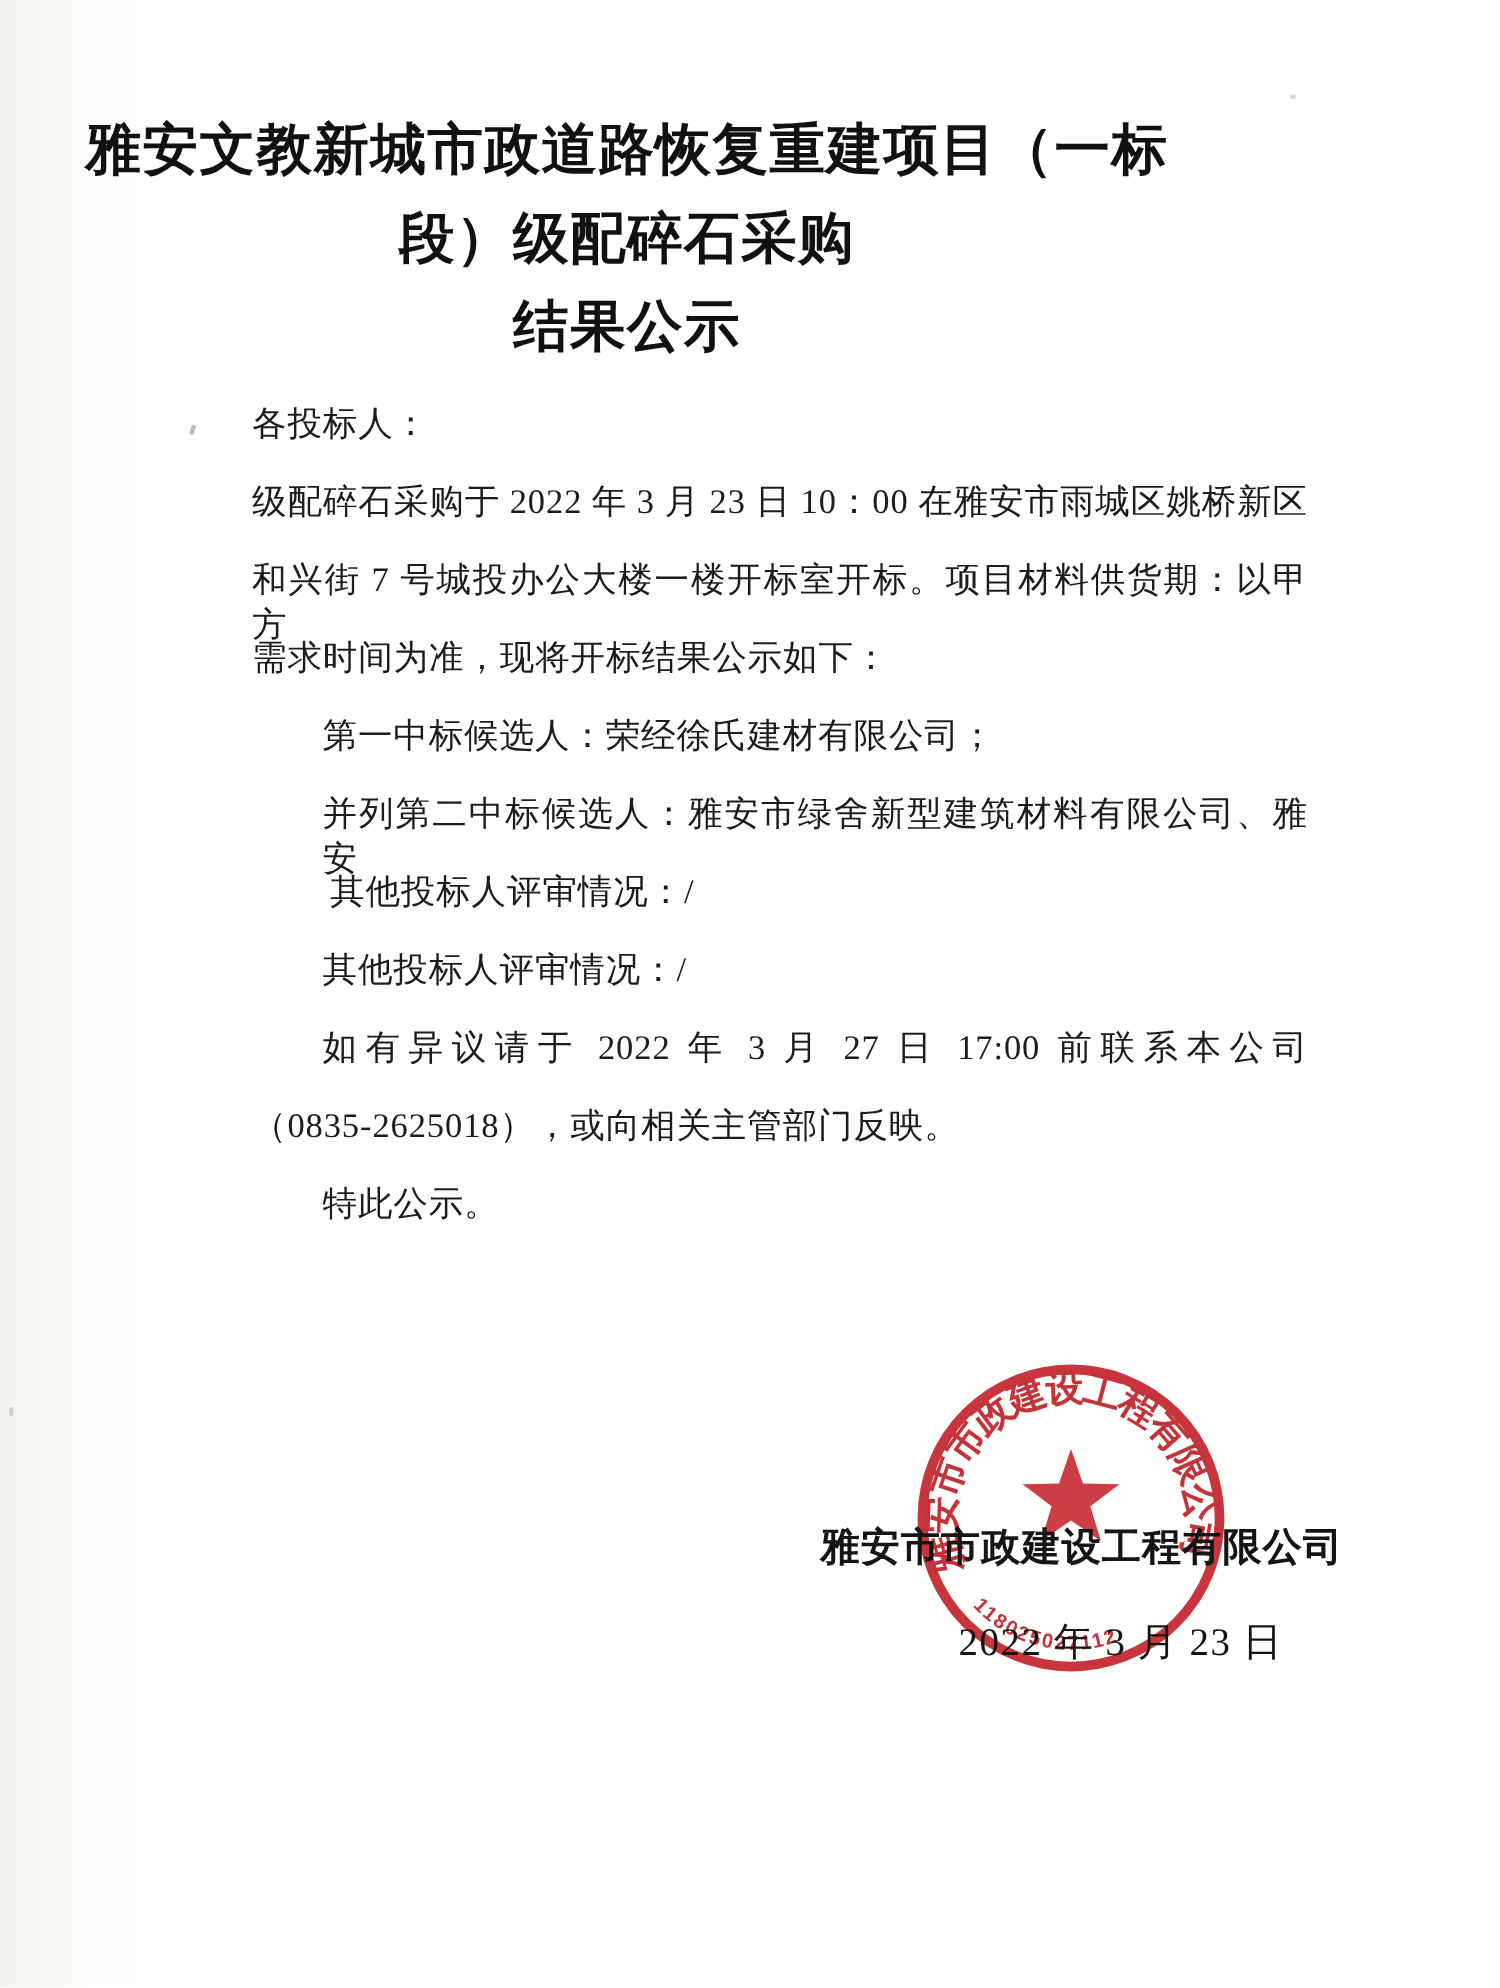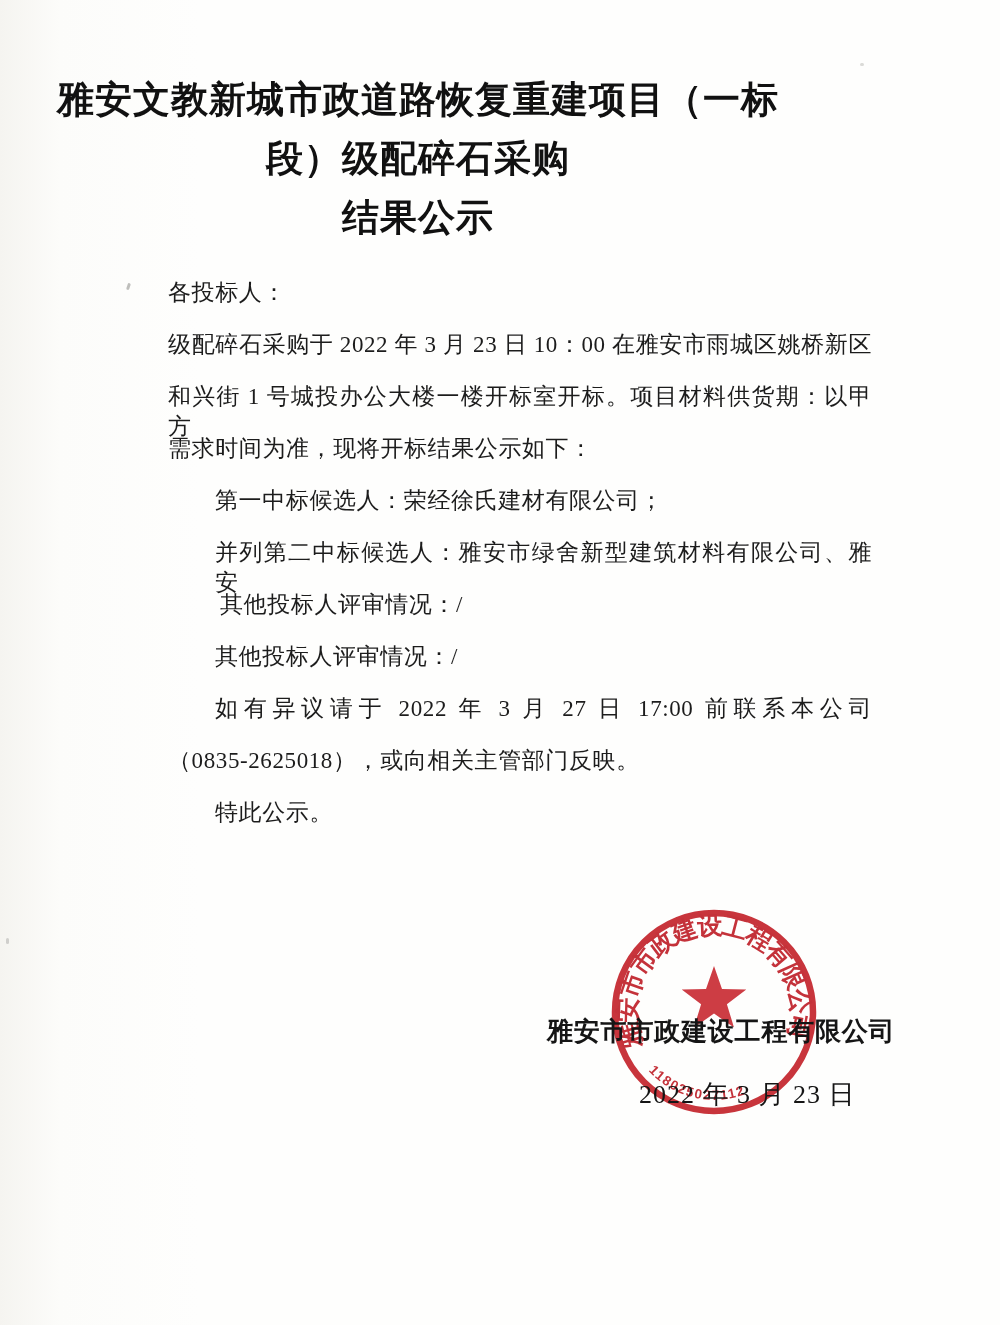--- a/index.html
+++ b/index.html
@@ -18,21 +18,21 @@
   .speck.s2{left:6px;top:938px;width:3px;height:6px;opacity:.35;}
   .speck.s3{left:860px;top:63px;width:4px;height:3px;opacity:.3;}
 
   .title{
     position:absolute;left:0;top:70px;width:836px;
     text-align:center;color:#111;
     font-family:"Liberation Sans", sans-serif;
     font-weight:900;font-size:37px;line-height:59px;letter-spacing:1px;
   }
   .body-text{
-    position:absolute;left:168px;top:278px;width:704px;
+    position:absolute;left:168px;top:268px;width:704px;
     color:#1c1c1c;font-size:23px;font-weight:500;letter-spacing:.6px;
   }
   .line{height:52px;line-height:30px;white-space:nowrap;}
   .line.justify{white-space:normal;text-align:justify;text-align-last:justify;}
   .line.gap{margin-top:13px;}
   .ind0{padding-left:0;}
   .ind1{padding-left:47px;}
   .ind1b{padding-left:52px;}
 
   
@@ -60,21 +60,21 @@
 
   <div class="title">
     <div>雅安文教新城市政道路恢复重建项目（一标</div>
     <div>段）级配碎石采购</div>
     <div>结果公示</div>
   </div>
 
   <div class="body-text" id="body-text">
       <div class="line ind0">各投标人：</div>
       <div class="line ind0 justify">级配碎石采购于 2022 年 3 月 23 日 10：00 在雅安市雨城区姚桥新区</div>
-      <div class="line ind0 justify">和兴街 1 号城投办公大楼一楼开标室开标。项目材料供货期：以甲方</div>
+      <div class="line ind0 justify">和兴街 7 号城投办公大楼一楼开标室开标。项目材料供货期：以甲方</div>
       <div class="line ind0">需求时间为准，现将开标结果公示如下：</div>
       <div class="line ind1">第一中标候选人：荣经徐氏建材有限公司；</div>
       <div class="line ind1 justify">并列第二中标候选人：雅安市绿舍新型建筑材料有限公司、雅安</div>
       <div class="line ind1b">其他投标人评审情况：/</div>
       <div class="line ind1">其他投标人评审情况：/</div>
       <div class="line ind1 justify">如有异议请于 2022 年 3 月 27 日 17:00 前联系本公司</div>
       <div class="line ind0">（0835-2625018），或向相关主管部门反映。</div>
       <div class="line ind1">特此公示。</div>
     </div>
 

